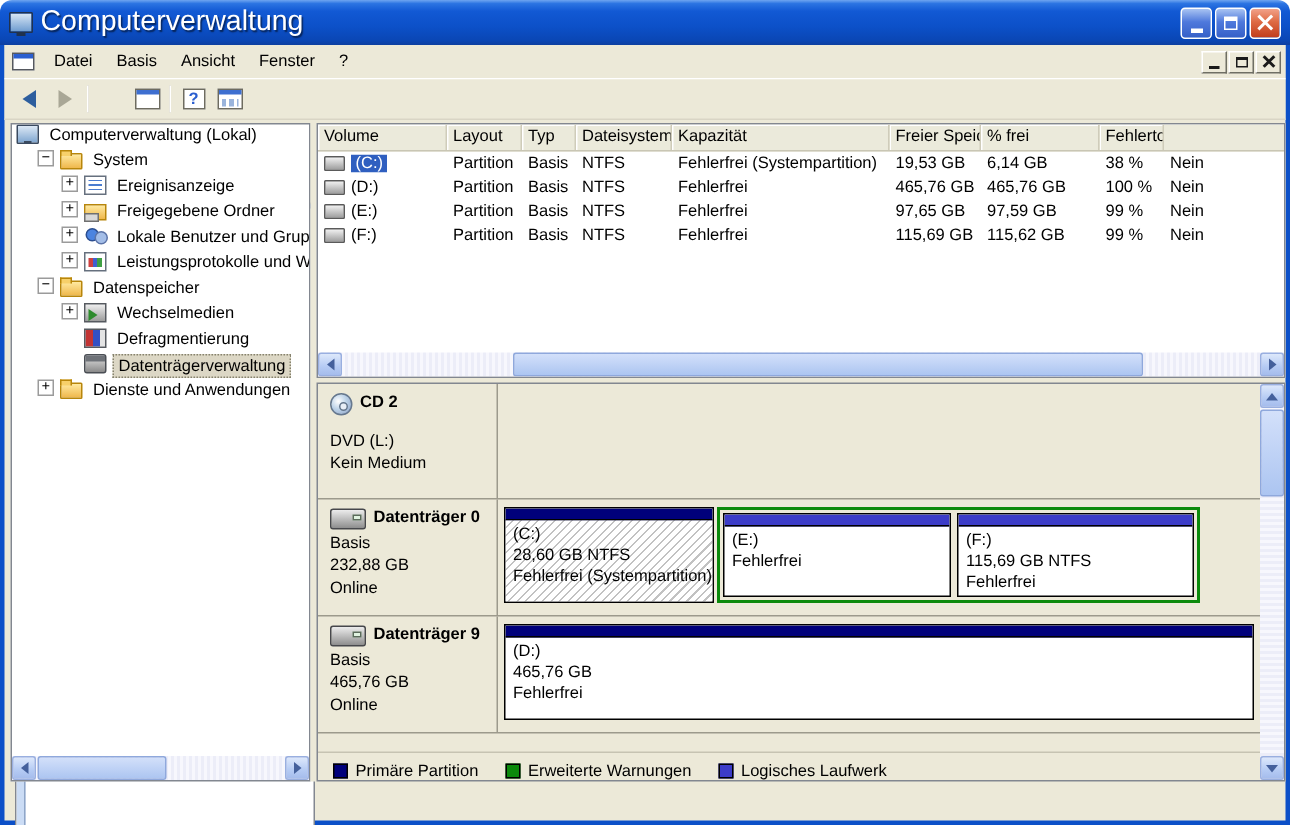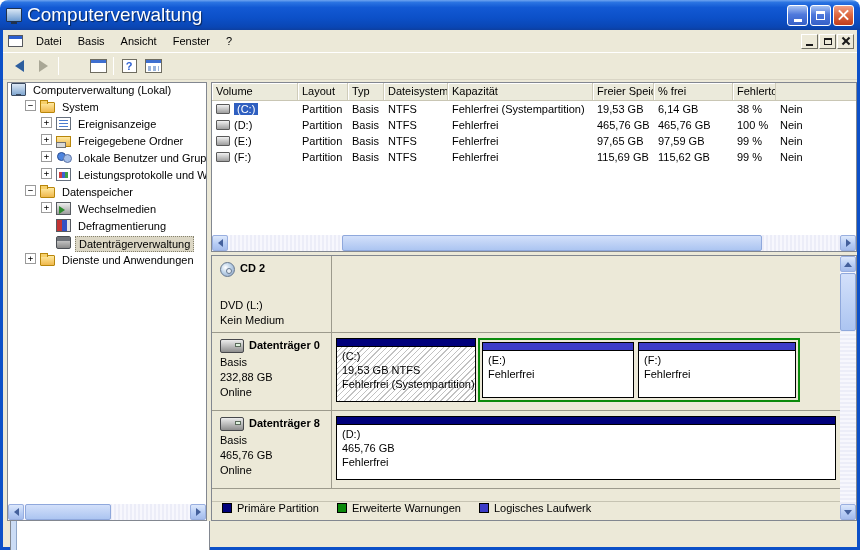--- a/index.html
+++ b/index.html
@@ -125,21 +125,21 @@
   .disk-icon::after { content:""; position:absolute; right:2px; top:3px; width:4px; height:2px; background:#DFF2DF; border:1px solid #5A6A5A; }
   .gv-striparea { flex:1; padding:5px 0 0 4px; display:flex; align-items:flex-start; }
   .part { border:1px solid #000; background:#fff; display:flex; flex-direction:column; height:64px; overflow:hidden; }
   .band { height:8px; border-bottom:1px solid #000; }
   .pbody { flex:1; padding:2px 5px; line-height:14px; white-space:nowrap; overflow:hidden; }
   .pbody.hatch { background:repeating-linear-gradient(135deg,#FFF 0 3px,#C2C2C2 3px 4px); }
   .ext-frame { display:flex; gap:4px; border:2px solid #0B8A0B; background:#ECE9D8; padding:2px; margin-left:2px; height:64px; }
   .ext-frame .part { height:auto; }
   .w-c { width:140px; } .w-e { width:152px; } .w-f { width:158px; } .w-d { width:500px; }
 
-  .legend { position:absolute; left:0; right:16px; bottom:0; height:19px; display:flex; align-items:flex-start;
+  .legend { position:absolute; left:0; right:16px; bottom:0; height:19px; display:flex; align-items:flex-end;
     gap:18px; padding-left:10px; border-top:1px solid #C6C3B2; background:#ECE9D8; }
   .leg-item { display:flex; align-items:center; gap:5px; }
   .swatch { width:10px; height:10px; border:1px solid #000; }
 </style>
 </head>
 <body>
 
 <div class="titlebar">
   <span class="title-icon"></span>
   <span class="title-text">Computerverwaltung</span>
@@ -352,69 +352,70 @@
 
 <div class="gvpane">
   <div class="gv-content">
 
     <div class="gv-row" style="height:77px;">
       <div class="gv-info">
         <div class="info-title">
             <span class="cd-icon"></span>
             <span>CD 2</span>
           </div>
-        <div class="info-line" style="margin-top:21px;">DVD (L:)</div>
+        <div class="info-line" style="margin-top:10px;">DVD (L:)</div>
         <div class="info-line">Kein Medium</div>
       </div>
       <div class="gv-striparea"></div>
     </div>
 
     <div class="gv-row" style="height:78px;">
       <div class="gv-info">
         <div class="info-title">
             <span class="disk-icon"></span>
             <span>Datenträger 0</span>
           </div>
         <div class="info-line">Basis</div>
         <div class="info-line">232,88 GB</div>
         <div class="info-line">Online</div>
       </div>
       <div class="gv-striparea">
         <div class="part w-c">
           <div class="band" style="background-color: rgb(0, 0, 123);"></div>
           <div class="pbody hatch">
             <div>(C:)</div>
-            <div>19,53 GB NTFS</div>
+            <div>28,60 GB NTFS</div>
             <div>Fehlerfrei (Systempartition)</div>
           </div>
         </div>
         <div class="ext-frame">
           <div class="part w-e">
             <div class="band" style="background-color: rgb(60, 60, 200);"></div>
             <div class="pbody">
               <div>(E:)</div>
               <div>Fehlerfrei</div>
             </div>
           </div>
           <div class="part w-f">
             <div class="band" style="background-color: rgb(60, 60, 200);"></div>
             <div class="pbody">
               <div>(F:)</div>
+              <div>115,69 GB NTFS</div>
               <div>Fehlerfrei</div>
             </div>
           </div>
         </div>
       </div>
     </div>
 
     <div class="gv-row" style="height:78px;">
       <div class="gv-info">
         <div class="info-title">
             <span class="disk-icon"></span>
-            <span>Datenträger 8</span>
+            <span>Datenträger 9</span>
           </div>
         <div class="info-line">Basis</div>
         <div class="info-line">465,76 GB</div>
         <div class="info-line">Online</div>
       </div>
       <div class="gv-striparea">
         <div class="part w-d">
           <div class="band" style="background-color: rgb(0, 0, 123);"></div>
           <div class="pbody">
             <div>(D:)</div>

